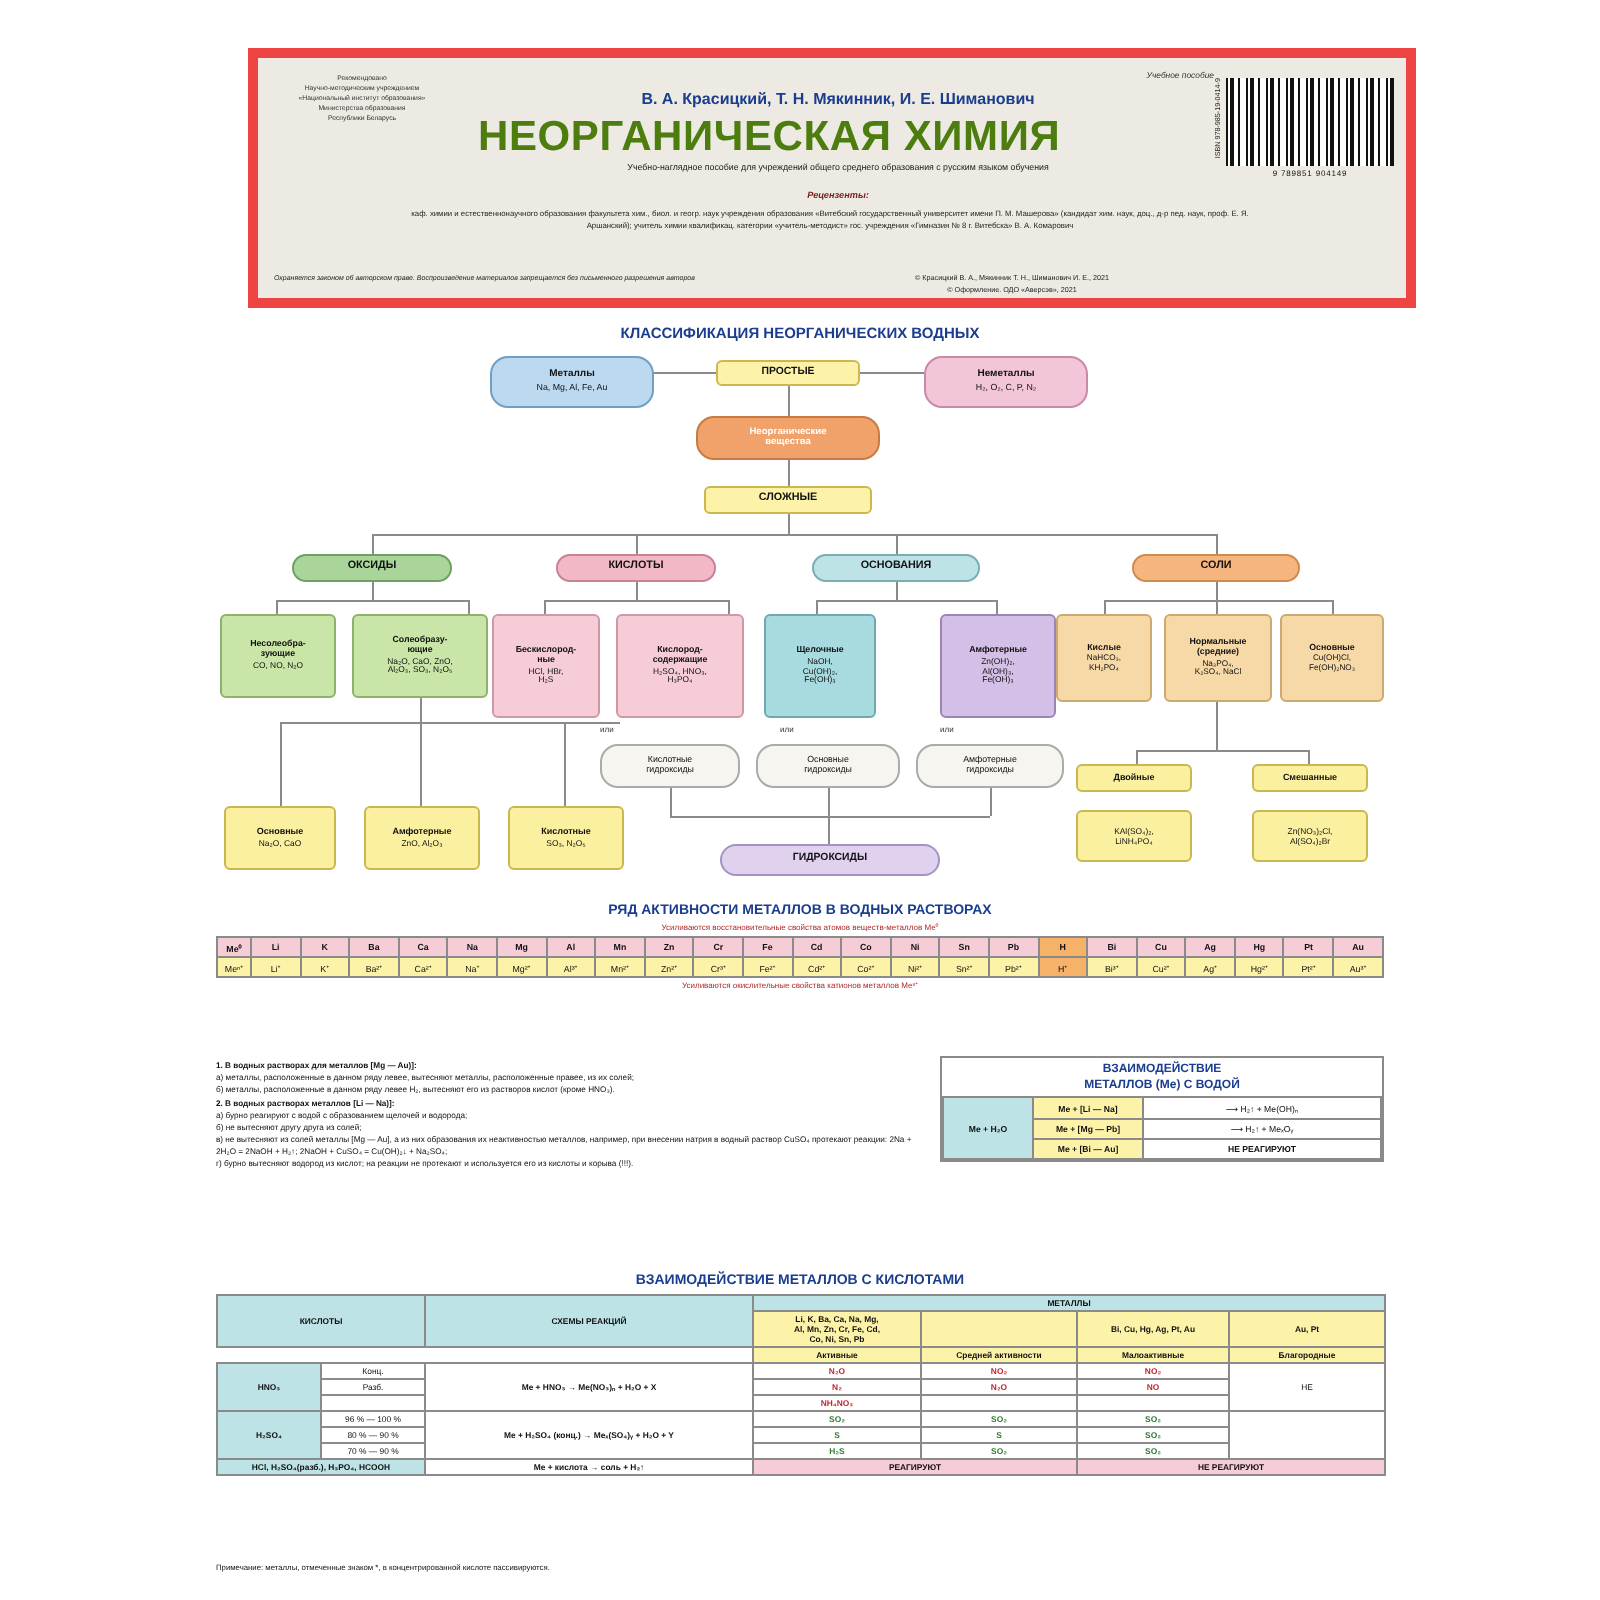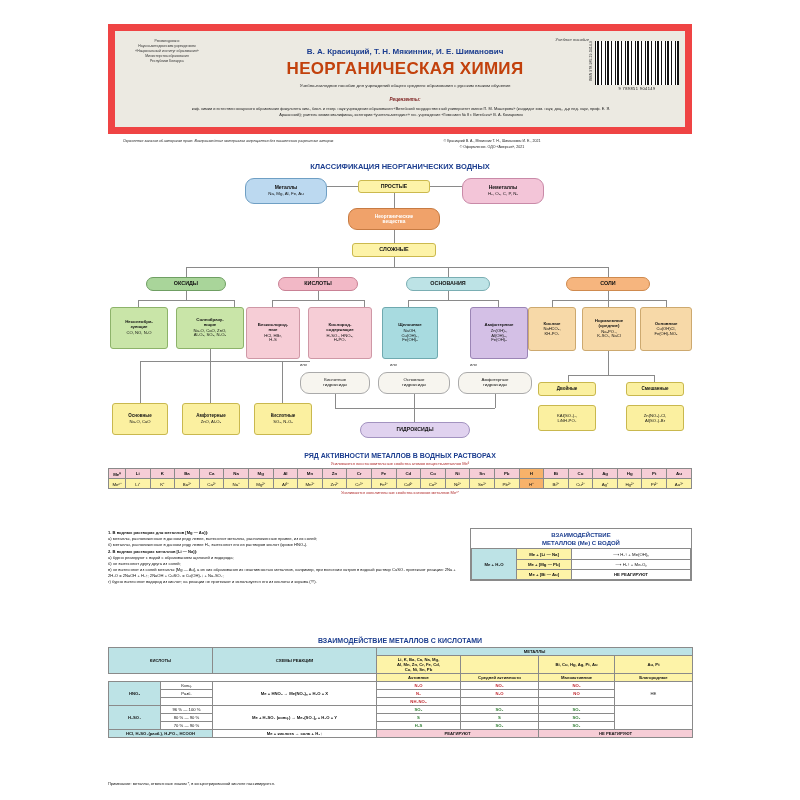--- a/index.html
+++ b/index.html
@@ -1,24 +1,24 @@
 <!DOCTYPE html>
 <html><head>
 <meta charset="utf-8">
 <style>
   html,body{margin:0;padding:0;background:#ffffff;}
   body{width:800px;height:800px;overflow:hidden;font-family:"Liberation Sans",sans-serif;color:#111;}
   #page{position:relative;width:800px;height:800px;}
 
   
-  .header-card{position:absolute;left:108px;top:24px;width:584px;height:110px;background:#eceae2;border:7px solid #ef4444;box-sizing:border-box;}
+  .header-card{position:absolute;left:124px;top:24px;width:584px;height:130px;background:#eceae2;border:5px solid #ef4444;box-sizing:border-box;}
   .hdr-left{position:absolute;left:6px;top:8px;width:92px;text-align:center;font-size:3.4px;line-height:1.5;color:#333;}
   .hdr-top-right{position:absolute;right:96px;top:6px;font-size:4.2px;color:#333;font-style:italic;}
   .hdr-authors{position:absolute;left:110px;top:16px;width:360px;text-align:center;font-size:8px;font-weight:bold;color:#1b3d8f;}
-  .hdr-title{position:absolute;left:110px;top:28px;width:360px;text-align:center;font-size:17px;font-weight:bold;color:#c2410c;letter-spacing:.3px;}
+  .hdr-title{position:absolute;left:110px;top:28px;width:360px;text-align:left;font-size:21px;font-weight:bold;color:#4d7c0f;letter-spacing:.3px;}
   .hdr-sub{position:absolute;left:100px;top:52px;width:380px;text-align:center;font-size:4.4px;color:#222;line-height:1.5;}
   .hdr-rec{position:absolute;left:110px;top:66px;width:360px;text-align:center;font-size:4.6px;font-style:italic;font-weight:bold;color:#7a1a1a;}
   .hdr-rec-body{position:absolute;left:66px;top:75px;width:440px;text-align:center;font-size:3.9px;color:#222;line-height:1.55;}
   .hdr-legal{position:absolute;left:8px;top:108px;width:250px;font-size:3.5px;color:#222;line-height:1.5;font-style:italic;}
   .hdr-copy{position:absolute;left:262px;top:108px;width:230px;font-size:3.6px;color:#222;line-height:1.55;text-align:center;}
   .barcode{position:absolute;right:6px;top:10px;width:84px;height:44px;background:
      repeating-linear-gradient(90deg,#111 0 1px,#fff 1px 2px,#111 2px 4px,#fff 4px 6px,#111 6px 7px,#fff 7px 10px);
      border:0;}
   .barcode-num{position:absolute;right:6px;top:55px;width:84px;text-align:center;font-size:4px;letter-spacing:.4px;}
   .barcode-side{position:absolute;right:92px;top:10px;font-size:3.6px;writing-mode:vertical-rl;transform:rotate(180deg);color:#222;}

